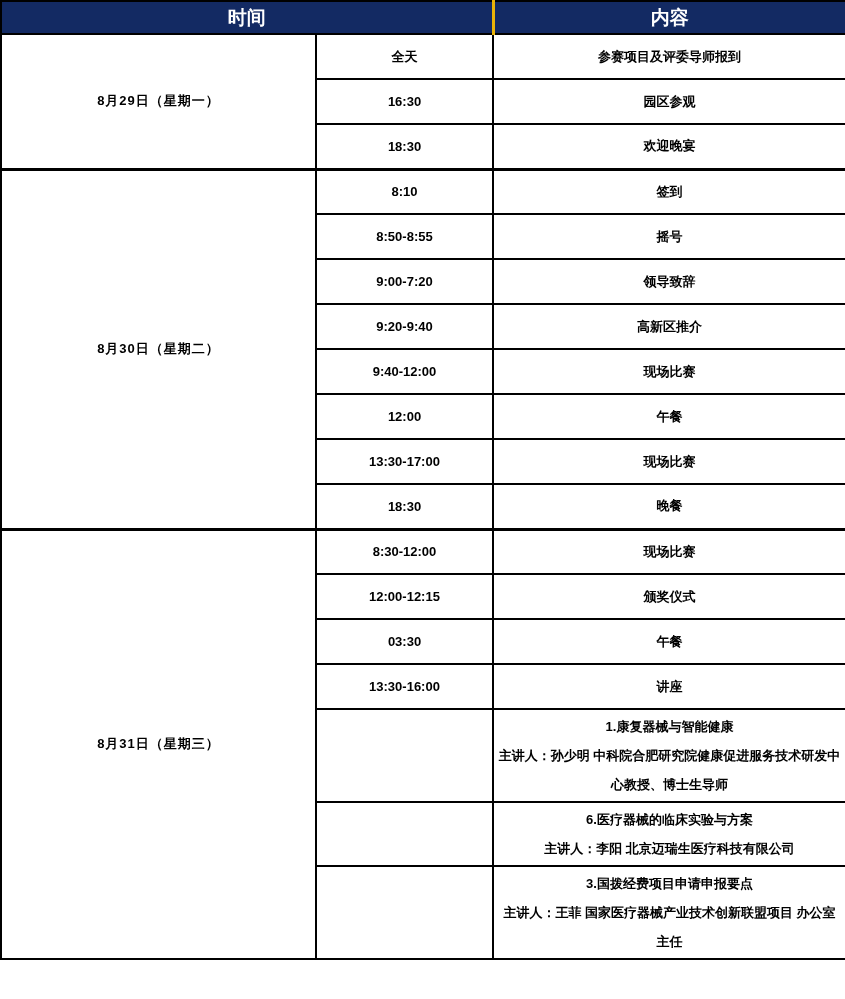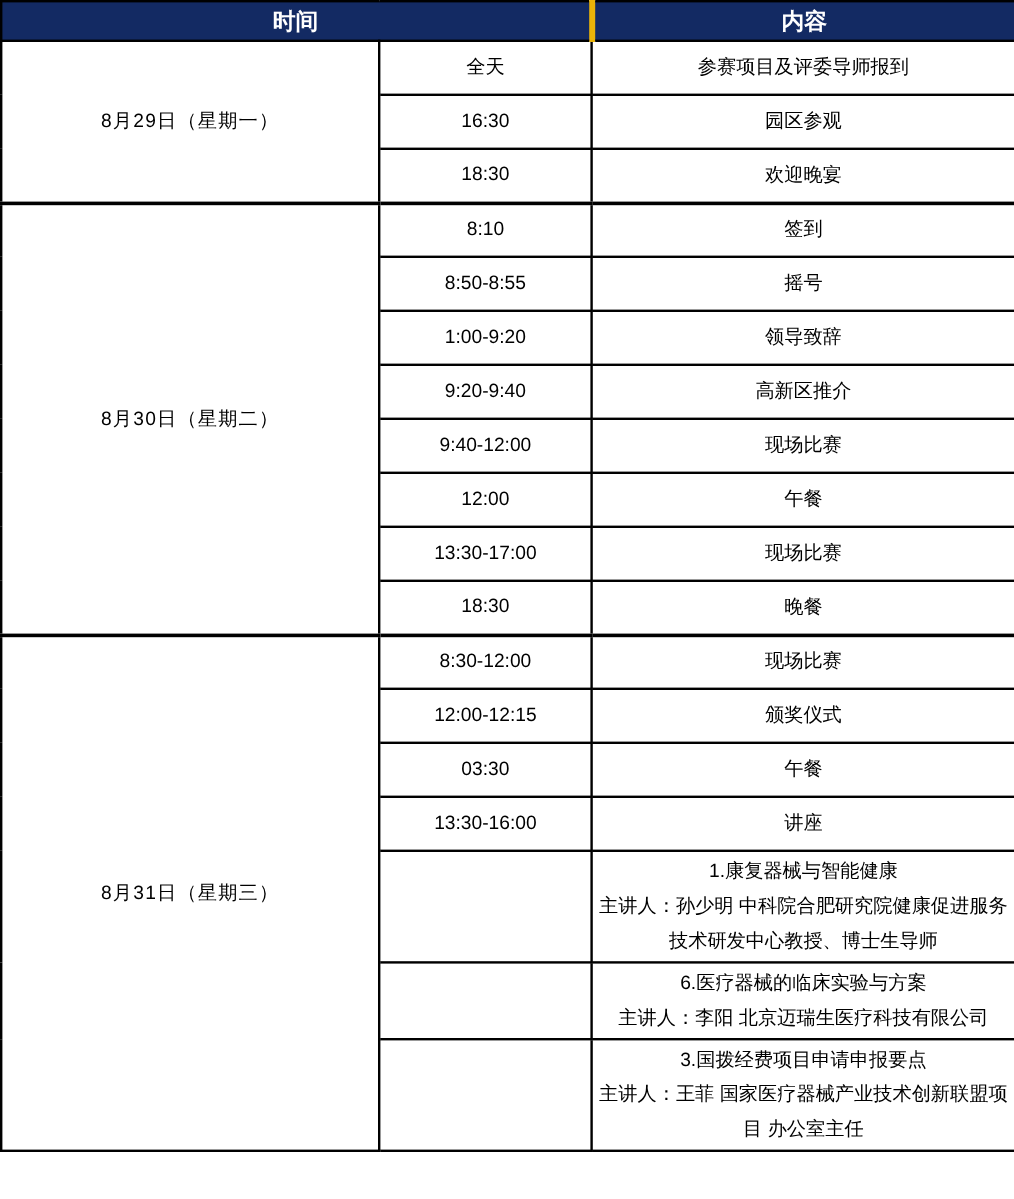--- a/index.html
+++ b/index.html
@@ -28,30 +28,31 @@
     color: #ffffff;
     font-weight: bold;
     font-size: 19px;
     height: 29px;
     padding: 1px 2px;
     text-align: center;
     border: 2px solid #000000;
     border-bottom: 2px solid #000000;
   }
   table.schedule th.content-head {
-    border-left: 5px solid #eab308;
+    border-left: 3px solid #eab308;
   }
 
   table.schedule td {
     border: 2px solid #000000;
-    font-size: 16px;
+    font-size: 13px;
     text-align: center;
     vertical-align: middle;
     padding: 2px 4px;
     overflow: hidden;
+    font-weight: bold;
   }
   tr.regular { height: 45px; }
   tr.header-row { height: 31px; }
 
   td.date-cell {
     font-size: 20px;
     letter-spacing: 1px;
   }
   td.lecture-cell {
     text-align: left;
@@ -99,21 +100,21 @@
       <tr class="regular group-start">
         <td class="date-cell" rowspan="8">8月30日（星期二）</td>
         <td class="time-cell">8:10</td>
         <td class="content-cell">签到</td>
       </tr>
       <tr class="regular">
         <td class="time-cell">8:50-8:55</td>
         <td class="content-cell">摇号</td>
       </tr>
       <tr class="regular">
-        <td class="time-cell">1:00-9:20</td>
+        <td class="time-cell">9:00-7:20</td>
         <td class="content-cell">领导致辞</td>
       </tr>
       <tr class="regular">
         <td class="time-cell">9:20-9:40</td>
         <td class="content-cell">高新区推介</td>
       </tr>
       <tr class="regular">
         <td class="time-cell">9:40-12:00</td>
         <td class="content-cell">现场比赛</td>
       </tr>

